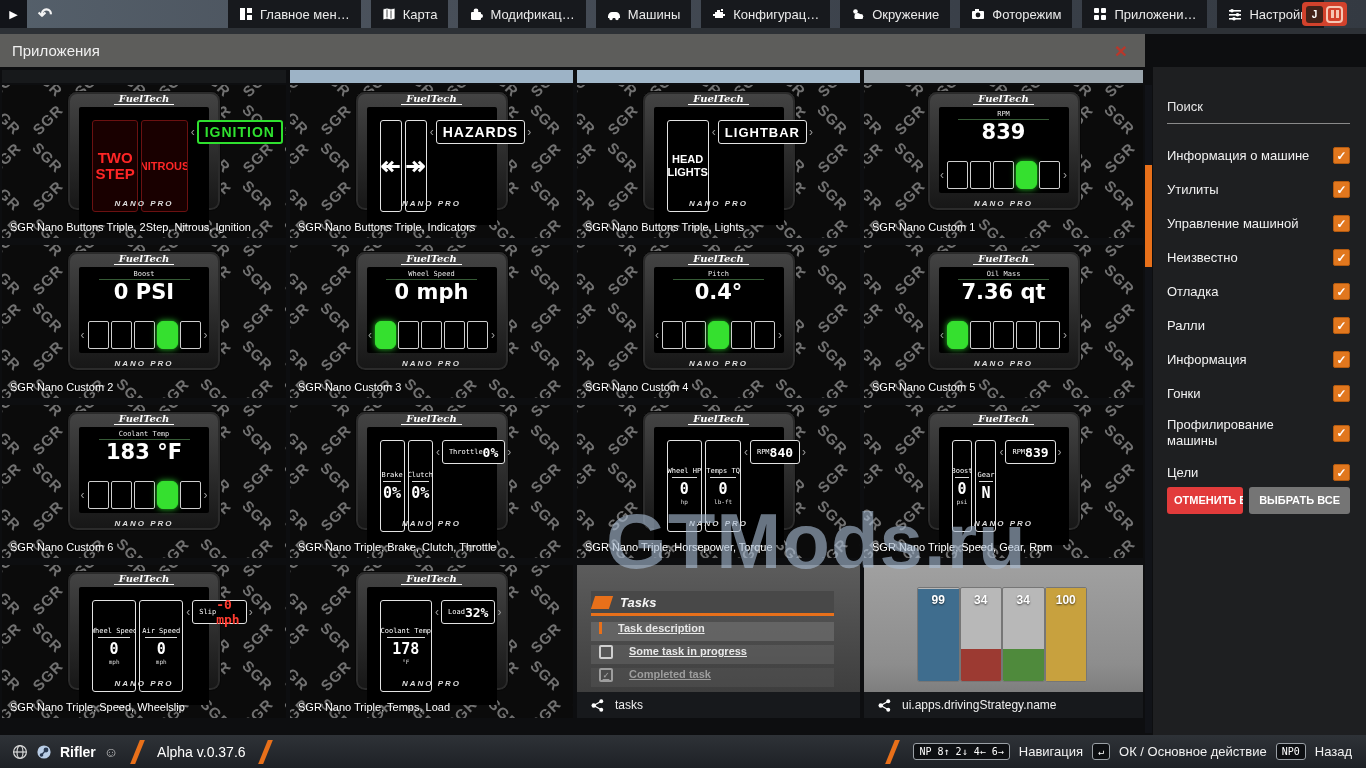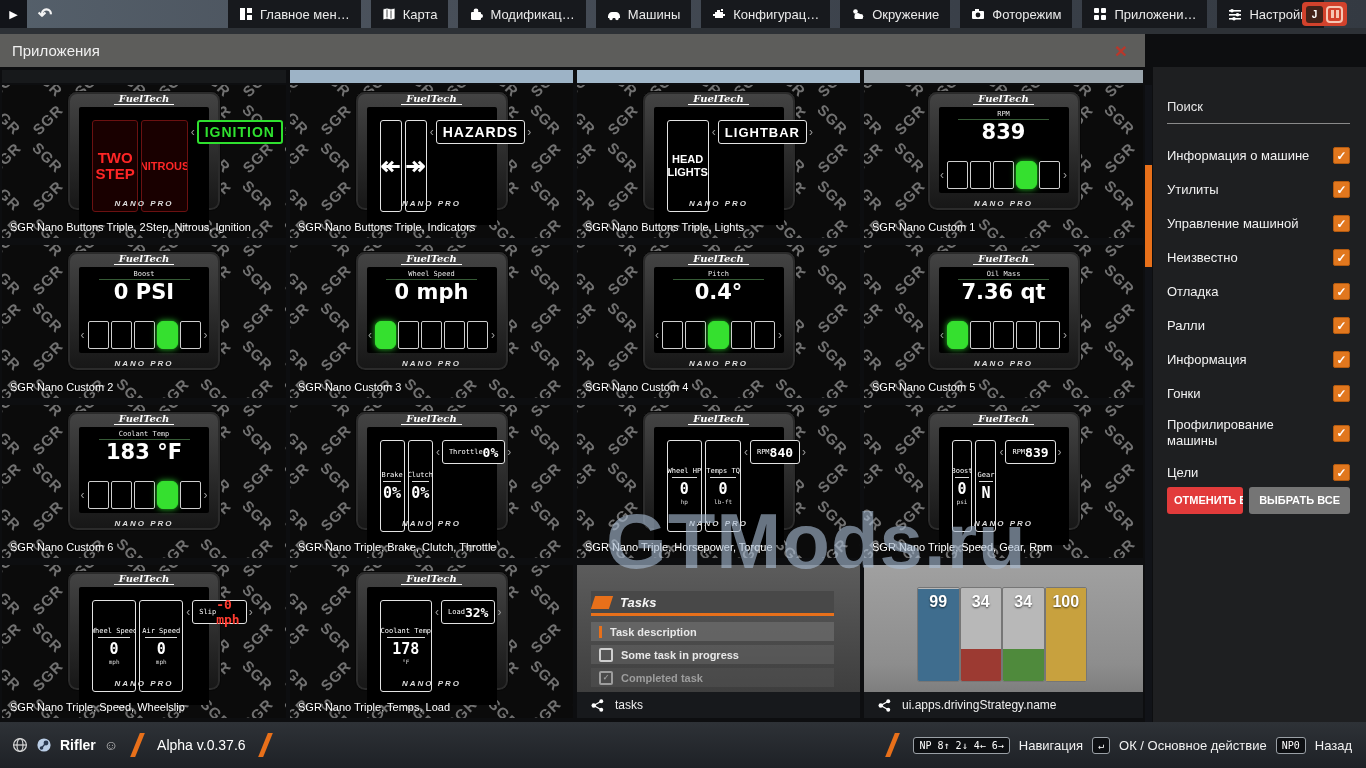--- a/index.html
+++ b/index.html
@@ -106,42 +106,42 @@
   .btxt-white{color:#fff;font-weight:800;font-size:14px;letter-spacing:1px;}
   .btn-lights{color:#fff;font-weight:800;font-size:11px;line-height:1.15;text-align:center;}
   .btxt-lightbar{color:#fff;font-weight:800;font-size:13px;letter-spacing:1px;}
 
   
   .tasks-bg{position:absolute;inset:0;background:linear-gradient(#5c5c5c,#383838);}
   .tasks-head{position:absolute;left:14px;right:26px;top:26px;height:22px;background:#484848;
               border-bottom:3px solid #e8701a;display:flex;align-items:center;}
   .tasks-tag{width:18px;height:13px;background:#e8701a;transform:skewX(-18deg);margin-left:2px;}
   .tasks-title{font-style:italic;font-weight:bold;color:#f5f5f5;font-size:13px;margin-left:9px;}
-  .task-row{position:absolute;left:14px;right:26px;height:19px;display:flex;align-items:center;
-            gap:8px;padding-left:8px;color:#e8e8e8;font-size:11px;font-weight:bold;box-sizing:border-box;}
+  .task-row{position:absolute;left:14px;right:26px;height:19px;display:flex;
+            gap:16px;padding-left:8px;color:#e8e8e8;font-size:11px;font-weight:bold;box-sizing:border-box;text-decoration:underline;}
   .task-row.r1{top:57px;background:rgba(112,112,112,0.65);}
   .task-row.r2{top:80px;background:rgba(100,100,100,0.55);}
   .task-row.r3{top:103px;background:rgba(84,84,84,0.5);color:#9d9d9d;}
   .ti-bar{width:3px;height:12px;background:#e8701a;flex:none;}
   .ti-box{width:10px;height:10px;border:2px solid #cfcfcf;border-radius:2px;flex:none;
           display:flex;align-items:center;justify-content:center;font-size:8px;color:#cfcfcf;}
   .task-row.r3 .ti-box{border-color:#9d9d9d;color:#9d9d9d;}
   .tile-footband{position:absolute;left:0;right:0;bottom:0;height:26px;background:#17191c;
                  display:flex;align-items:center;gap:10px;padding:0 13px;color:#f0f0f0;font-size:12px;}
   .tile-footband svg{width:15px;height:15px;flex:none;}
 
   
   .strat-bg{position:absolute;inset:0;background:linear-gradient(180deg,#a0a0a0,#8d8d8d 65%,#707070);}
   .strat-chart{position:absolute;left:53px;right:56px;top:22px;bottom:36px;display:flex;
                justify-content:space-between;}
   .sbar{width:44px;height:100%;background:#b8b8b8;border:1px solid #767676;border-radius:2px;
         position:relative;overflow:hidden;box-sizing:border-box;}
   .sb-fill{position:absolute;left:0;right:0;bottom:0;height:0;}
   .sb-label{position:absolute;top:5px;width:100%;text-align:center;color:#fff;font-weight:bold;
-            font-size:16px;text-shadow:0 1px 2px rgba(0,0,0,0.65);z-index:2;}
+            font-size:12px;text-shadow:0 1px 2px rgba(0,0,0,0.65);z-index:2;}
 
   
   .vscroll{position:absolute;left:1145px;top:85px;width:7px;height:648px;background:#111318;}
   .vthumb{position:absolute;left:0;top:80px;width:7px;height:102px;background:#e8701a;}
 
   
   .sidebar{position:absolute;left:1153px;top:67px;width:213px;height:668px;background:#1e1f21;}
   .search-field{position:absolute;left:14px;top:30px;width:183px;height:27px;}
   .search-label{color:#e6e6e6;font-size:13px;}
   .search-line{position:absolute;left:0;right:0;bottom:0;border-top:1px solid #8a8a8a;}
@@ -156,21 +156,21 @@
                 line-height:27px;border-radius:3px;width:97px;padding:0 7px;overflow:hidden;
                 white-space:nowrap;box-sizing:border-box;}
   .btn-selectall{background:#757575;color:#fff;font-size:11px;font-weight:bold;height:27px;
                  line-height:27px;border-radius:3px;padding:0 10px;white-space:nowrap;}
 
   
   .watermark{position:absolute;left:606px;top:496px;font-size:78px;font-weight:bold;
              color:rgba(168,188,210,0.62);letter-spacing:1px;z-index:5;pointer-events:none;}
 
   
-  .statusbar{position:absolute;left:0;bottom:0;width:1366px;height:46px;z-index:7;
+  .statusbar{position:absolute;left:0;bottom:0;width:1366px;height:33px;z-index:7;
              background:linear-gradient(#2e3237,#1e2126);display:flex;align-items:center;}
   .sb-left{display:flex;align-items:center;gap:8px;padding-left:12px;}
   .sb-right{margin-left:auto;display:flex;align-items:center;gap:9px;padding-right:14px;}
   .player{color:#fff;font-size:14px;font-weight:bold;}
   .smiley{color:#c9c9c9;font-size:14px;}
   .oslash{width:5px;height:24px;background:#e8701a;transform:skewX(-22deg);margin:0 9px;flex:none;}
   .version{color:#fff;font-size:14px;}
   .kbd{background:#0d0f12;border:1px solid #9aa0a6;border-radius:3px;color:#fff;
        font-family:"DejaVu Sans Mono",monospace;font-size:10px;padding:2px 5px;white-space:nowrap;}
   .hint-label{color:#f2f2f2;font-size:13px;white-space:nowrap;}

